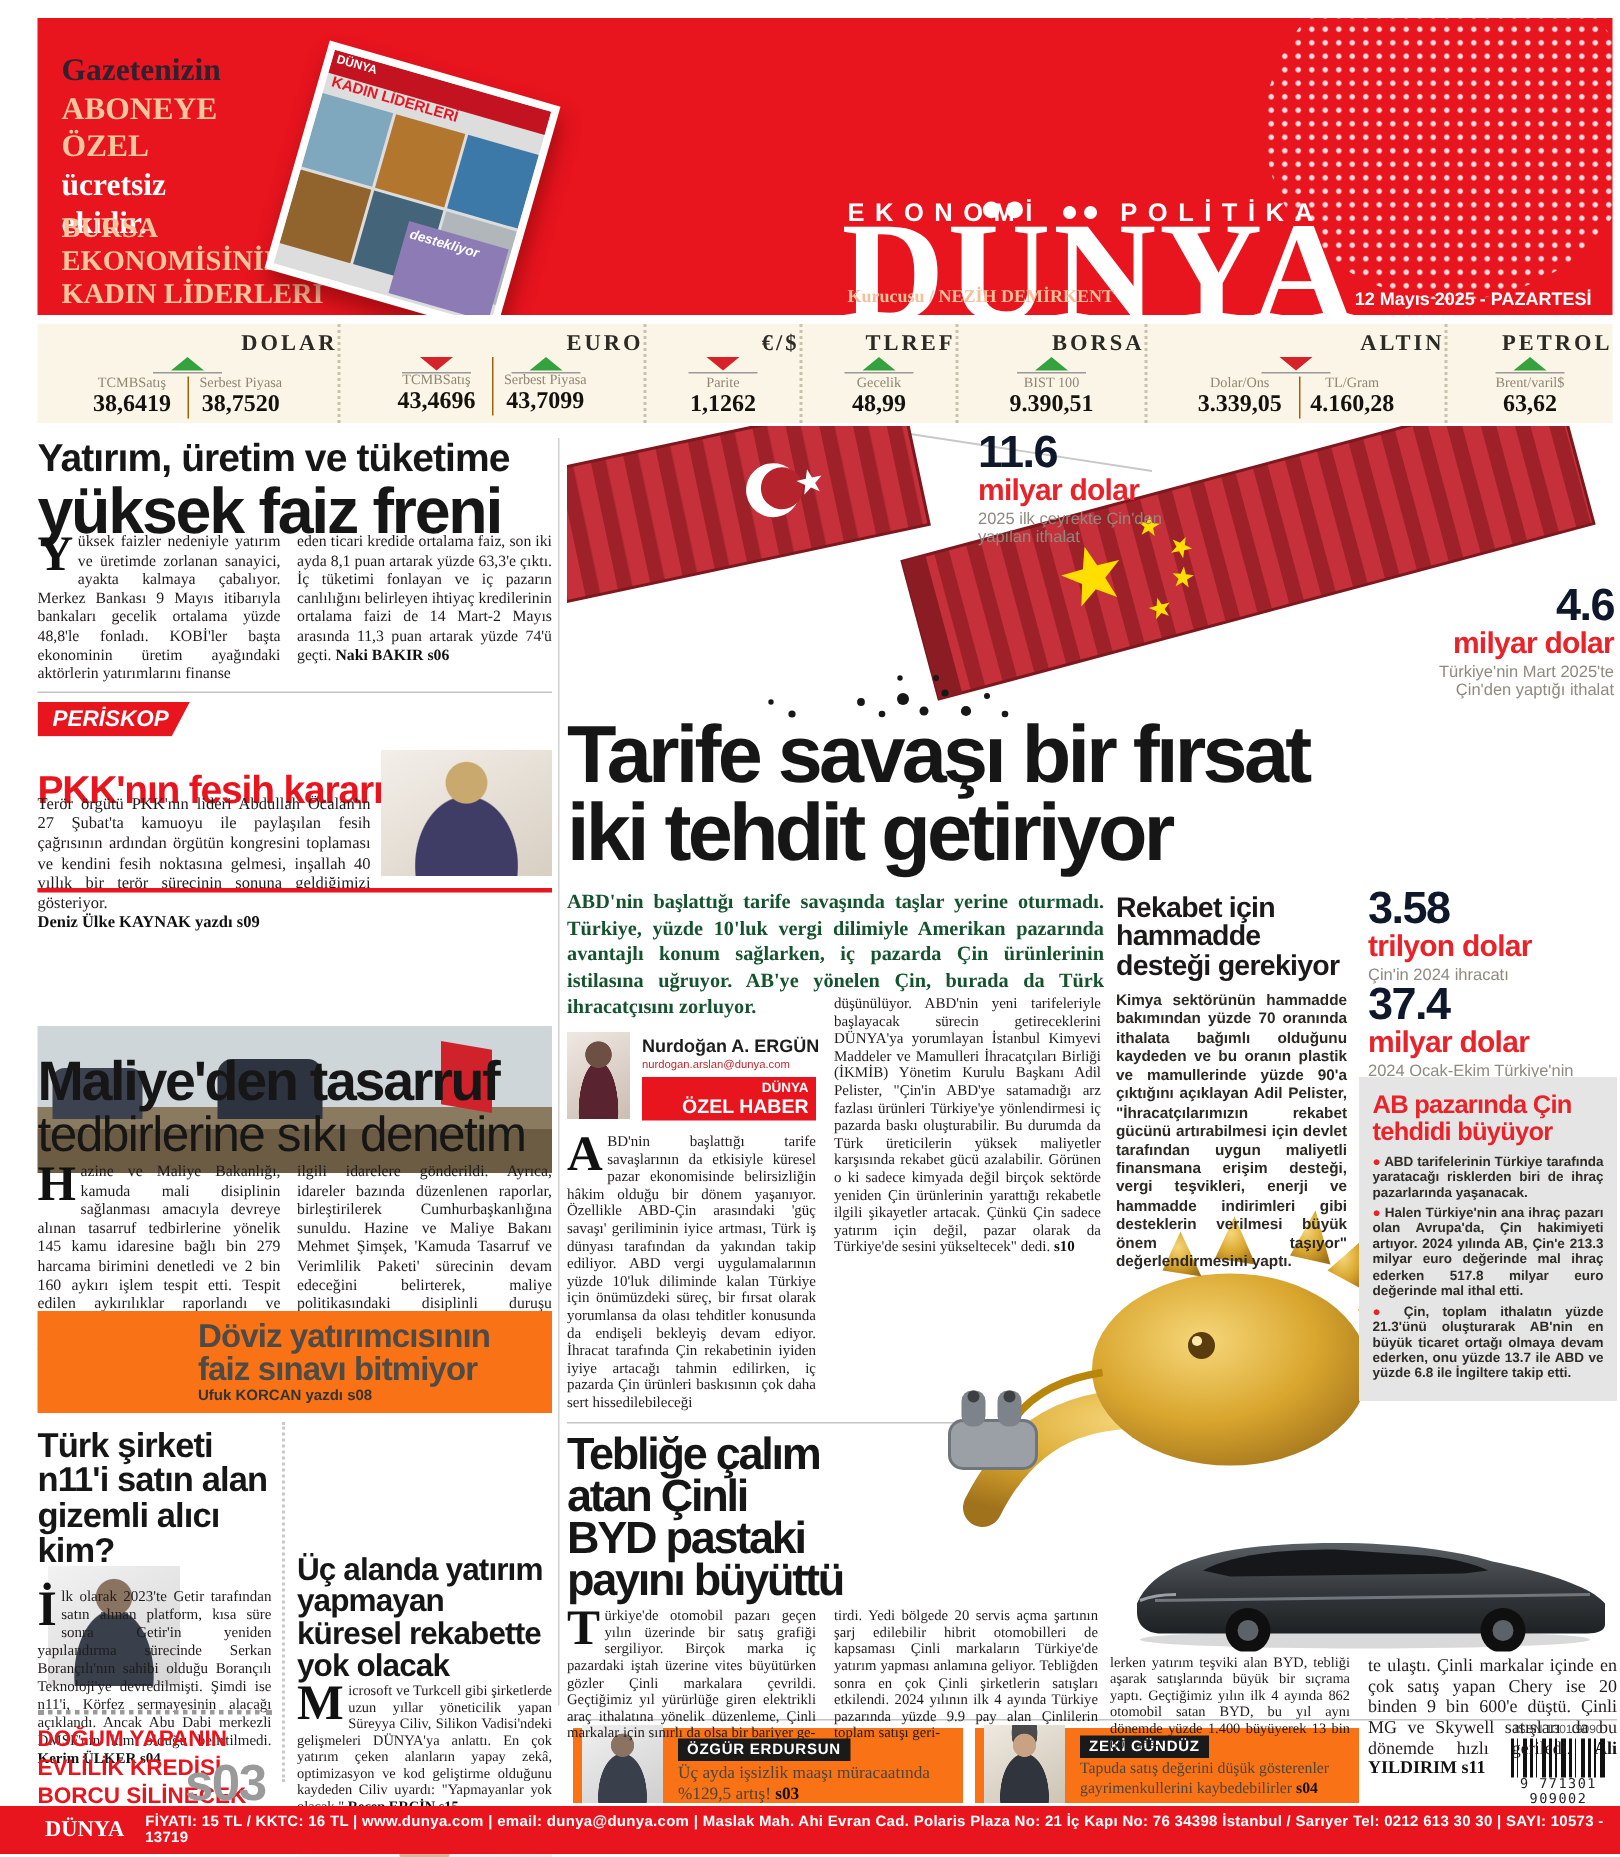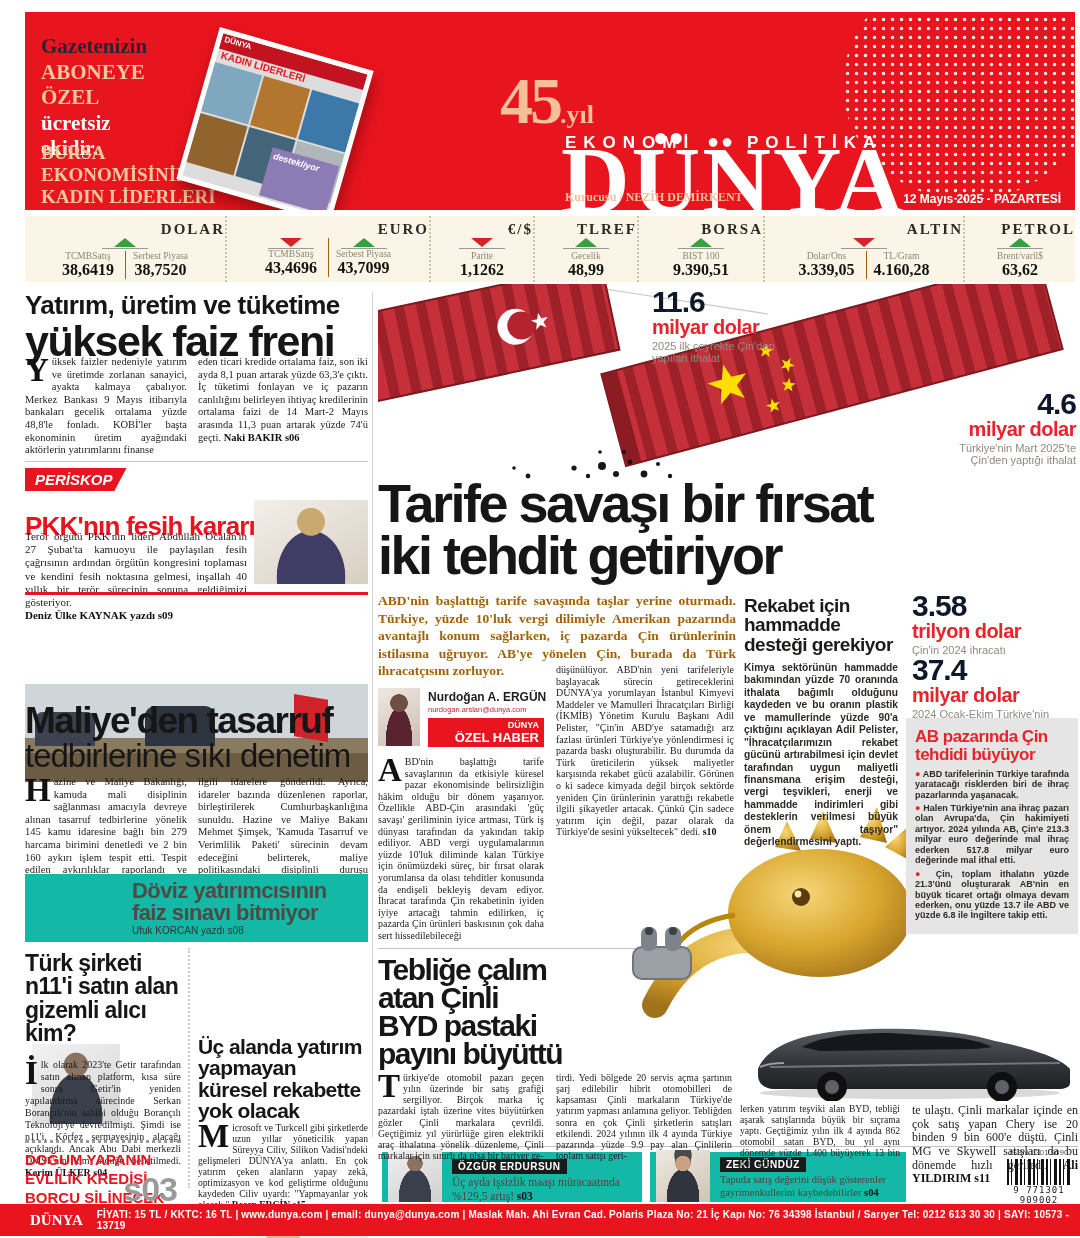--- a/index.html
+++ b/index.html
@@ -92,21 +92,21 @@
   .abbox h3{margin:0 0 5px;color:#e8232a;font:700 17px/1.05 "Liberation Sans",sans-serif;letter-spacing:-0.5px;}
   .abbox p{margin:0 0 3px;font:700 9px/1.16 "Liberation Sans",sans-serif;color:#2f2b26;text-align:justify;}
   .abbox .dot{color:#e8232a;}
 
   .hsans{font-family:"Liberation Sans",sans-serif;font-weight:700;color:#1c1a18;}
 
   .dogum{border-top:3px dotted #9a9a9a;padding-top:8px;color:#e8141e;
          font:700 15px/1.25 "Liberation Sans",sans-serif;}
   .dogum .pg{position:absolute;right:4px;bottom:-4px;color:#9a9a9a;font-size:34px;letter-spacing:-1px;}
 
-  .bstrip{background:#14b8a6;}
+  .bstrip{background:#f97316;}
   .blabel{display:inline-block;background:#1a1a1a;color:#fff;font:700 10px "Liberation Sans",sans-serif;
           padding:2px 6px;letter-spacing:.5px;}
   .btext{font:400 11.5px/1.2 "Liberation Serif",serif;color:#4c453a;margin-top:2px;}
 
   .barcode{background:#fff;text-align:center;}
   .issn{font:400 8px "Liberation Sans",sans-serif;color:#555;}
   .bars{margin:2px auto 0;width:64px;height:26px;
         background:repeating-linear-gradient(90deg,#111 0 2px,#fff 2px 4px,#111 4px 5px,#fff 5px 8px,#111 8px 11px,#fff 11px 13px);}
   .bdig{font:400 9px "DejaVu Sans Mono",monospace;color:#222;letter-spacing:1px;}
 
@@ -140,23 +140,20 @@
             <div></div>
             <div></div>
             <div></div>
         </div>
         <div class="mag-band">destekliyor</div>
       </div>
     </div>
 
     <div class="abs globe"></div>
 
-    <div class="abs m45">
-      <span class="big">45</span><span class="suf">.yıl</span>
-    </div>
     <div class="abs tagline">
       <span>EKONOMİ</span>
       <span class="tagdots">●●</span>
       <span>POLİTİKA</span>
     </div>
     <div class="abs dunya-logo">DÜNYA</div>
     <div class="abs founder">Kurucusu / NEZİH DEMİRKENT</div>
     <div class="abs mdate">12 Mayıs 2025 - PAZARTESİ</div>
   </div>
 
@@ -292,21 +289,21 @@
   <p class="abs bt dc" style="left:25px;top:776px;width:162px;margin:0">Hazine ve Maliye Bakanlığı, kamuda mali disiplinin sağlanması amacıyla devreye alınan tasarruf tedbirlerine yönelik 145 kamu idaresine bağlı bin 279 harcama birimini denetledi ve 2 bin 160 aykırı işlem tespit etti. Tespit edilen aykırılıklar raporlandı ve sorumlular hakkında gerekli yaptırımların uygulanması için</p>
   <p class="abs bt" style="left:198px;top:776px;width:170px;margin:0">
     <span>ilgili idarelere gönderildi. Ayrıca, idareler bazında düzenlenen raporlar, birleştirilerek Cumhurbaşkanlığına sunuldu. Hazine ve Maliye Bakanı Mehmet Şimşek, 'Kamuda Tasarruf ve Verimlilik Paketi' sürecinin devam edeceğini belirterek, maliye politikasındaki disiplinli duruşu sürdürdüklerini vurguladı. </span><span class="by">s03</span>
   </p>
 
   <div class="abs bstrip" style="left:25px;top:874px;width:343px;height:68px"></div>
   <div class="abs ph" style="left:32px;top:862px;width:88px;height:80px;background:linear-gradient(150deg,#f2f2f2,#d5d5d5)">
       <span class="sil"></span>
     </div>
   <div class="abs hl" style="left:132px;top:880px;width:230px;font-size:22px;line-height:1;color:#4e4a45">Döviz yatırımcısının faiz sınavı bitmiyor</div>
-  <div class="abs sans" style="left:132px;top:925px;font-size:10px;font-weight:400;color:#333">Ufuk KORCAN yazdı s08</div>
+  <div class="abs sans" style="left:132px;top:925px;font-size:10px;font-weight:700;color:#333">Ufuk KORCAN yazdı s08</div>
 
   <div class="abs" style="left:188px;top:948px;height:240px;border-left:2px dotted #c9c9c9"></div>
 
   <div class="abs hl" style="left:25px;top:952px;width:158px;font-size:23px;line-height:1.02">Türk şirketi n11'i satın alan gizemli alıcı kim?</div>
   <p class="abs bt dc" style="left:25px;top:1059px;width:156px;margin:0;font-size:10px">
     <span>İlk olarak 2023'te Getir tarafından satın alınan platform, kısa süre sonra Getir'in yeniden yapılandırma sürecinde Serkan Borançılı'nın sahibi olduğu Borançılı Teknoloji'ye devredilmişti. Şimdi ise n11'i, Körfez sermayesinin alacağı açıklandı. Ancak Abu Dabi merkezli DMSF'nin kim olduğu belirtilmedi. </span><span class="by">Kerim ÜLKER s04</span>
   </p>
   <div class="abs dogum" style="left:25px;top:1140px;width:156px;height:55px">
     <span>DOĞUM YAPANIN EVLİLİK KREDİSİ BORCU SİLİNECEK</span>
     <span class="pg">s03</span>
@@ -379,21 +376,21 @@
     <div class="v">4.6</div>
     <div class="u">milyar dolar</div>
     <div class="d">Türkiye'nin Mart 2025'te Çin'den yaptığı ithalat</div>
   </div>
 
   <div class="abs" style="left:378px;top:478px;width:702px;z-index:2">
     <div class="hl" style="font-size:54px;line-height:.96;letter-spacing:-2.5px">Tarife savaşı bir fırsat</div>
     <div class="hl" style="font-size:54px;line-height:.96;letter-spacing:-2.5px">iki tehdit getiriyor</div>
   </div>
 
-  <p class="abs" style="left:378px;top:592px;width:358px;margin:0;font:700 13.5px/1.3 'Liberation Serif',serif;text-align:justify;color:#a16207">ABD'nin başlattığı tarife savaşında taşlar yerine oturmadı. Türkiye, yüzde 10'luk vergi dilimiyle Amerikan pazarında avantajlı konum sağlarken, iç pazarda Çin ürünlerinin istilasına uğruyor. AB'ye yönelen Çin, burada da Türk ihracatçısını zorluyor.</p>
+  <p class="abs" style="left:378px;top:592px;width:358px;margin:0;font:700 13.5px/1.3 'Liberation Serif',serif;text-align:justify;color:#14532d">ABD'nin başlattığı tarife savaşında taşlar yerine oturmadı. Türkiye, yüzde 10'luk vergi dilimiyle Amerikan pazarında avantajlı konum sağlarken, iç pazarda Çin ürünlerinin istilasına uğruyor. AB'ye yönelen Çin, burada da Türk ihracatçısını zorluyor.</p>
 
   <div class="abs" style="left:378px;top:688px;width:172px;height:62px">
     <div class="ph" style="position:absolute;left:0;top:0;width:42px;height:58px;background:linear-gradient(150deg,#efe8e2,#cbbdb2)">
         <span class="sil" style="background:radial-gradient(circle at 50% 26%, #6e4f43 0 18%, rgba(0,0,0,0) 19%), radial-gradient(ellipse at 50% 92%, #5a2330 0 44%, rgba(0,0,0,0) 45%)"></span>
       </div>
     <div class="abs sans" style="left:50px;top:2px;font-size:12px;font-weight:700;width:130px">Nurdoğan A. ERGÜN</div>
     <div class="abs sans" style="left:50px;top:17px;font-size:7.5px;color:#c2262c">nurdogan.arslan@dunya.com</div>
     <div class="abs badge" style="left:50px;top:30px;width:116px;box-sizing:border-box">
       <span class="b1">DÜNYA</span>
       <span class="b2">ÖZEL HABER</span>

